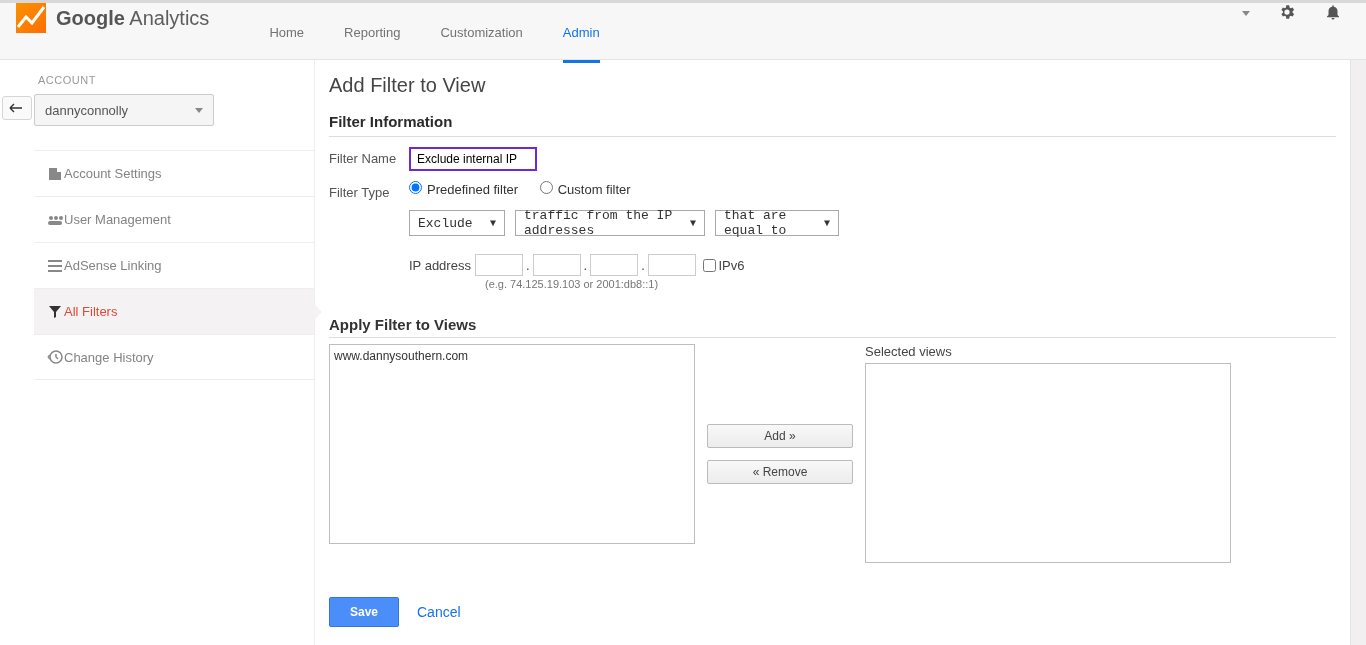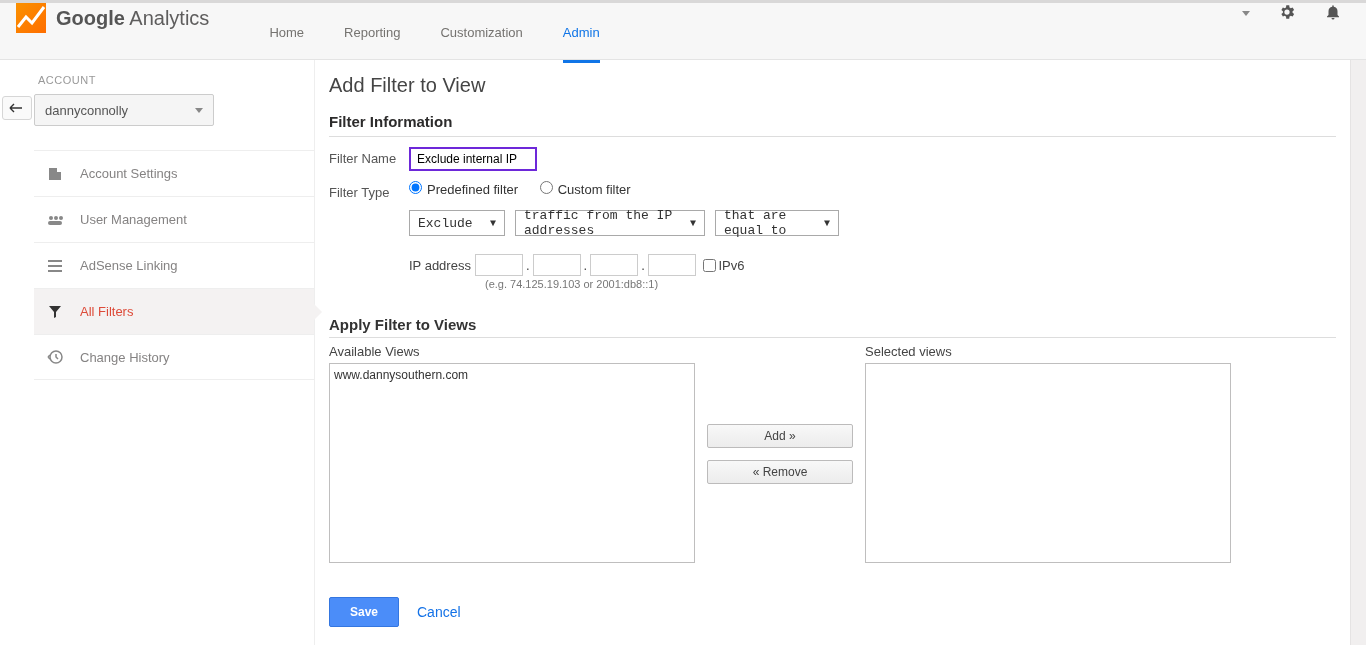--- a/index.html
+++ b/index.html
@@ -23,21 +23,21 @@
   
   .page { display:flex; min-height: calc(100vh - 60px); }
   .back-handle{width:34px;display:flex;align-items:flex-start;justify-content:center;padding-top:36px;}
   .back-handle .btn{width:30px;height:24px;border:1px solid #d6d6d6;border-radius:3px;display:flex;align-items:center;justify-content:center;background:#fafafa;}
   
   .sidebar{width:280px;padding:14px 0 0 0;}
   .section-label{font-size:11px;color:#999;letter-spacing:.5px;margin:0 0 8px 4px;}
   .selbox{border:1px solid #ccc;border-radius:2px;height:32px;width:180px;display:flex;align-items:center;padding:0 10px;justify-content:space-between;background:#f5f5f5;margin:0 0 24px 0;}
   .selbox span{color:#555;}
   
-  .side-item{display:flex;align-items:center;gap:16px;height:46px;padding:0 12px;border-top:1px solid #eee;color:#858383;cursor:pointer;}
+  .side-item{display:flex;align-items:center;gap:0;height:46px;padding:0 12px;border-top:1px solid #eee;color:#858383;cursor:pointer;}
   .side-item:last-child{border-bottom:1px solid #eee;}
   .side-item.active{color:#dd4b39;background:#f4f2f2;position:relative;}
   .side-item.active::after{content:"";position:absolute;right:-8px;top:50%;transform:translateY(-50%);width:0;height:0;border-top:8px solid transparent;border-bottom:8px solid transparent;border-left:8px solid #f4f2f2;}
   .side-item .ic{width:18px;display:flex;justify-content:center;font-size:15px;color:#888;}
   .side-item.active .ic{color:#333;}
 
   .main{flex:1;padding:14px 30px 30px 14px;border-left:1px solid #eee;}
   .heading{font-size:20px;font-weight:normal;color:#454545;margin-bottom:16px;}
   .subhead{font-size:15px;font-weight:bold;color:#2c2b2b;border-bottom:1px solid #ddd;padding-bottom:6px;margin-bottom:10px;}
   
@@ -207,21 +207,20 @@
       <input type="text" style=""><span class="dot">.</span>
       <input type="text" style=""><span class="dot">.</span>
       <input type="text" style="">
       &nbsp;<input type="checkbox" style=""> <span>IPv6</span>
     </div>
     <div class="eg">(e.g. 74.125.19.103 or 2001:db8::1)</div>
 
     <div class="apply-head">Apply Filter to Views</div>
     <div class="twocol">
       <div>
-        <div class="col-lbl">Available Views</div>
         <div class="listbox">
           <div>www.dannysouthern.com</div>
         </div>
       </div>
       <div class="midbtns">
         <button>Add »</button>
         <button>« Remove</button>
       </div>
       <div>
         <div class="col-lbl">Selected views</div>

